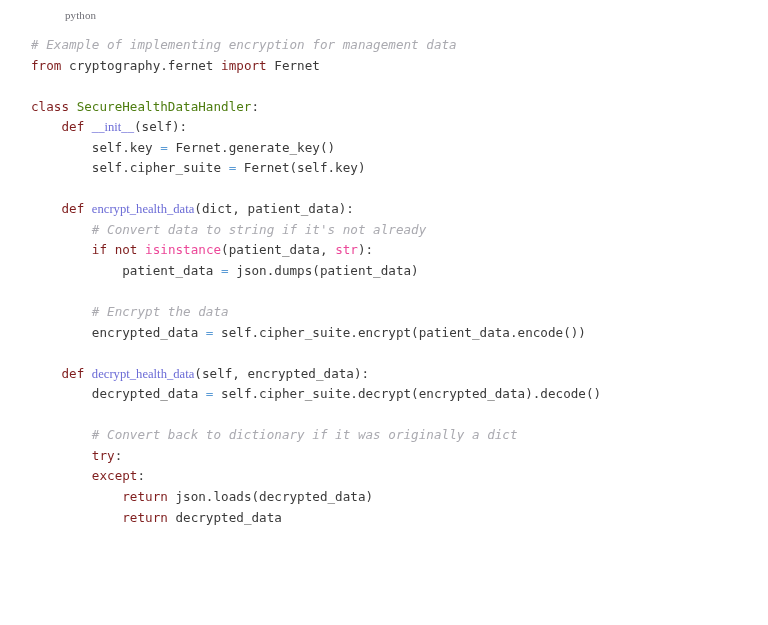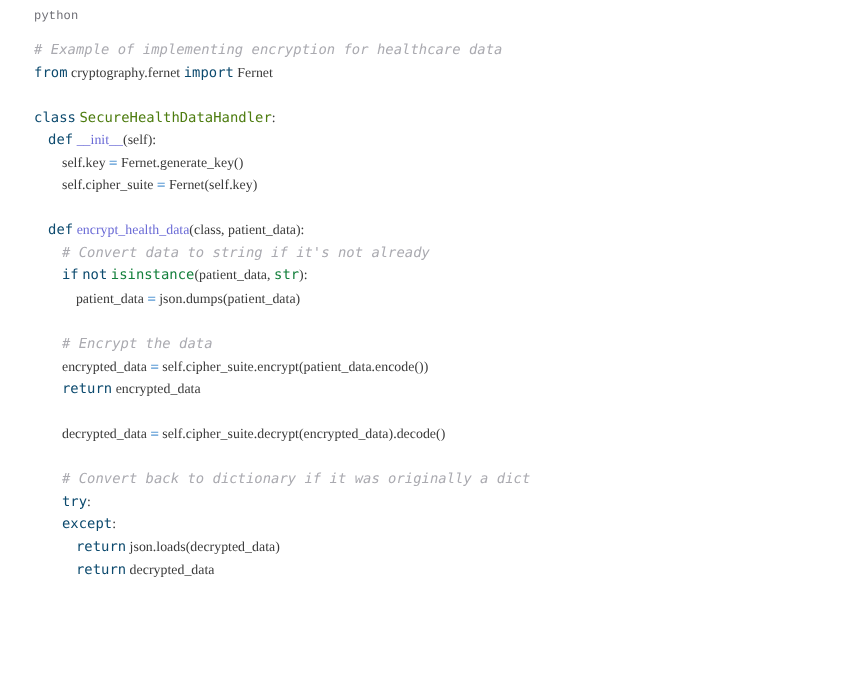--- a/index.html
+++ b/index.html
@@ -13,26 +13,27 @@
     overflow: hidden;
     font-family: "DejaVu Sans Mono", "Liberation Mono", monospace;
   }
 
   #code-block {
     padding: 6px 0 0 31px;
     box-sizing: border-box;
   }
 
   .lang-label {
-    font-family: Liberation Mono, monospace;
+    font-family: Liberation Serif, serif;
     font-size: 11px;
     color: #6f6f76;
     line-height: 19px;
     height: 19px;
     letter-spacing: 0.1px;
+    margin-left: 34px;
   }
 
   .code-body {
     margin-top: 10px;
   }
 
   .code-line {
     font-family: "DejaVu Sans Mono", "Liberation Mono", monospace;
     font-size: 12.6px;
     line-height: 20.55px;
@@ -40,51 +41,51 @@
     white-space: pre;
     color: #3a3a3a;
     letter-spacing: 0.02px;
   }
 
   .code-line.blank {
     height: 20.55px;
   }
 
   
-  .t-kw   { color: #0c4a6e; }
+  .t-kw   { color: #7f1d1d; }
   .t-cls  { color: #4d7c0f; }
   .t-fn   { color: #6b6bd6; font-family: Liberation Serif, serif; }
-  .t-bi   { color: #15803d; }
+  .t-bi   { color: #ec4899; }
   .t-op   { color: #5b9bd5; }
   .t-cm   { color: #aaaab0; font-style: italic; }
-  .t-pl   { color: #3a3a3a; font-family: Liberation Serif, serif; }
+  .t-pl   { color: #3a3a3a; }
 </style>
 </head>
 <body>
 
 <div id="code-block">
   <div class="lang-label">python</div>
   <div class="code-body" id="code-body">
-      <div class="code-line"><span class="t-cm"># Example of implementing encryption for healthcare data</span></div>
+      <div class="code-line"><span class="t-cm"># Example of implementing encryption for management data</span></div>
       <div class="code-line"><span class="t-kw">from</span><span class="t-pl"> cryptography.fernet </span><span class="t-kw">import</span><span class="t-pl"> Fernet</span></div>
       <div class="code-line blank"></div>
       <div class="code-line"><span class="t-kw">class</span><span class="t-pl"> </span><span class="t-cls">SecureHealthDataHandler</span><span class="t-pl">:</span></div>
       <div class="code-line"><span class="t-pl">    </span><span class="t-kw">def</span><span class="t-pl"> </span><span class="t-fn">__init__</span><span class="t-pl">(self):</span></div>
       <div class="code-line"><span class="t-pl">        self.key </span><span class="t-op">=</span><span class="t-pl"> Fernet.generate_key()</span></div>
       <div class="code-line"><span class="t-pl">        self.cipher_suite </span><span class="t-op">=</span><span class="t-pl"> Fernet(self.key)</span></div>
       <div class="code-line blank"></div>
-      <div class="code-line"><span class="t-pl">    </span><span class="t-kw">def</span><span class="t-pl"> </span><span class="t-fn">encrypt_health_data</span><span class="t-pl">(class, patient_data):</span></div>
+      <div class="code-line"><span class="t-pl">    </span><span class="t-kw">def</span><span class="t-pl"> </span><span class="t-fn">encrypt_health_data</span><span class="t-pl">(dict, patient_data):</span></div>
       <div class="code-line"><span class="t-pl">        </span><span class="t-cm"># Convert data to string if it's not already</span></div>
       <div class="code-line"><span class="t-pl">        </span><span class="t-kw">if</span><span class="t-pl"> </span><span class="t-kw">not</span><span class="t-pl"> </span><span class="t-bi">isinstance</span><span class="t-pl">(patient_data, </span><span class="t-bi">str</span><span class="t-pl">):</span></div>
       <div class="code-line"><span class="t-pl">            patient_data </span><span class="t-op">=</span><span class="t-pl"> json.dumps(patient_data)</span></div>
       <div class="code-line blank"></div>
       <div class="code-line"><span class="t-pl">        </span><span class="t-cm"># Encrypt the data</span></div>
       <div class="code-line"><span class="t-pl">        encrypted_data </span><span class="t-op">=</span><span class="t-pl"> self.cipher_suite.encrypt(patient_data.encode())</span></div>
-      <div class="code-line"><span class="t-pl">        </span><span class="t-kw">return</span><span class="t-pl"> encrypted_data</span></div>
       <div class="code-line blank"></div>
+      <div class="code-line"><span class="t-pl">    </span><span class="t-kw">def</span><span class="t-pl"> </span><span class="t-fn">decrypt_health_data</span><span class="t-pl">(self, encrypted_data):</span></div>
       <div class="code-line"><span class="t-pl">        decrypted_data </span><span class="t-op">=</span><span class="t-pl"> self.cipher_suite.decrypt(encrypted_data).decode()</span></div>
       <div class="code-line blank"></div>
       <div class="code-line"><span class="t-pl">        </span><span class="t-cm"># Convert back to dictionary if it was originally a dict</span></div>
       <div class="code-line"><span class="t-pl">        </span><span class="t-kw">try</span><span class="t-pl">:</span></div>
       <div class="code-line"><span class="t-pl">        </span><span class="t-kw">except</span><span class="t-pl">:</span></div>
       <div class="code-line"><span class="t-pl">            </span><span class="t-kw">return</span><span class="t-pl"> json.loads(decrypted_data)</span></div>
       <div class="code-line"><span class="t-pl">            </span><span class="t-kw">return</span><span class="t-pl"> decrypted_data</span></div>
     </div>
 </div>
 

